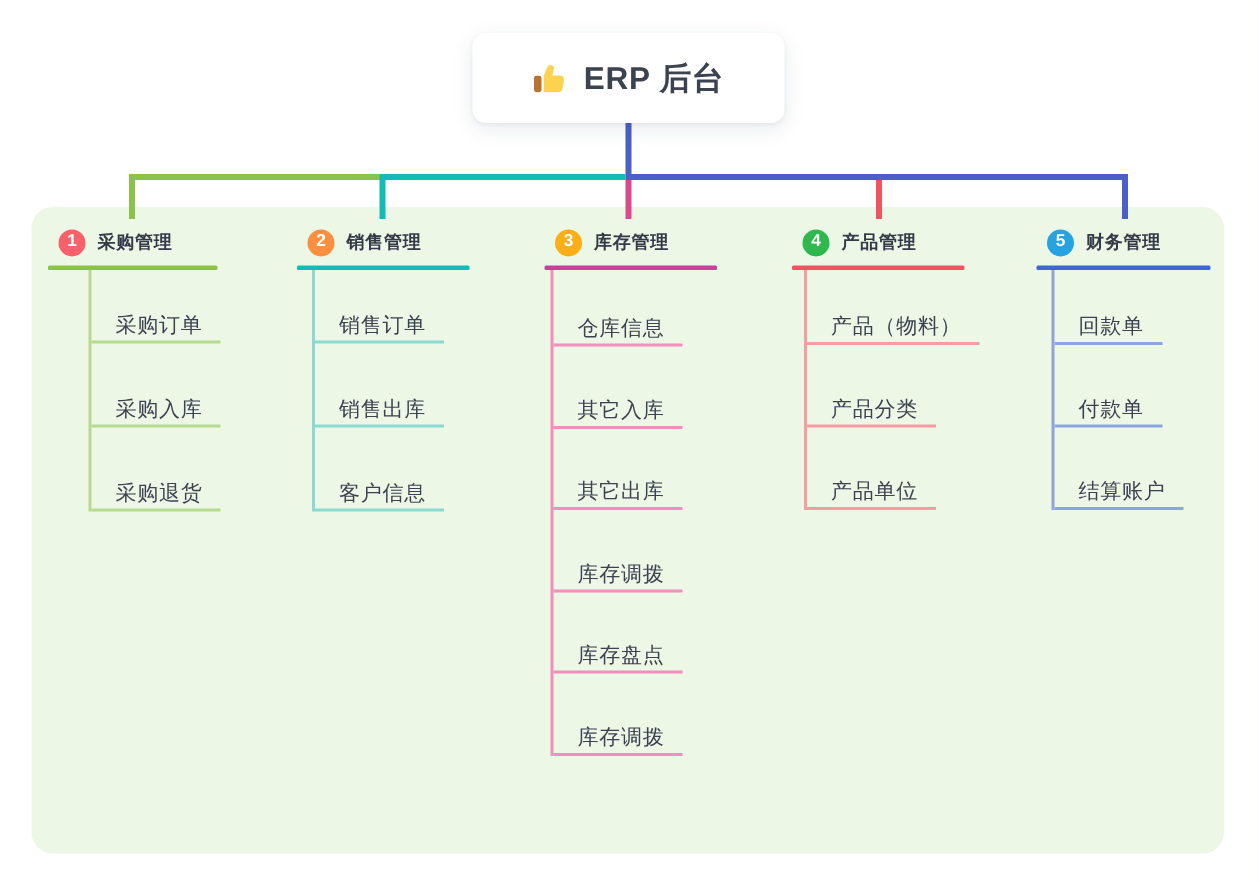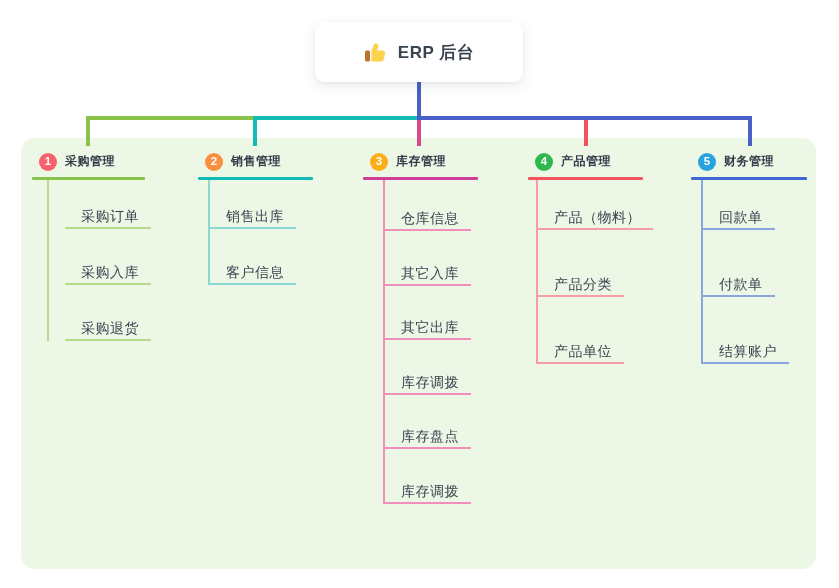--- a/index.html
+++ b/index.html
@@ -10,38 +10,38 @@
   .panel{position:absolute;left:21px;top:138px;width:795px;height:431px;
          background:#ecf7e6;border-radius:14px;z-index:0;}
 
   
   .wires{position:absolute;left:0;top:0;z-index:1;pointer-events:none;}
 
   
   .root{position:absolute;left:315px;top:22px;width:208px;height:60px;z-index:2;
         background:#ffffff;border-radius:9px;box-shadow:0 4px 14px rgba(40,60,90,.10),0 1px 3px rgba(40,60,90,.06);
         display:flex;align-items:center;justify-content:center;gap:10px;}
-  .root-title{font-size:17px;font-weight:600;color:#3b4351;letter-spacing:.5px;}
+  .root-title{font-size:21px;font-weight:600;color:#3b4351;letter-spacing:.5px;}
 
   
   .branch{position:absolute;top:146px;z-index:2;}
   .b-head{display:flex;align-items:center;gap:8px;height:31px;padding-left:7px;cursor:default;}
   .badge{width:18px;height:18px;border-radius:50%;background:var(--badge);flex:0 0 18px;
          color:#fff;font-size:11.5px;font-weight:600;display:flex;align-items:center;justify-content:center;line-height:1;}
   .b-title{font-size:12px;font-weight:600;color:#333b49;white-space:nowrap;letter-spacing:.5px;}
   .b-line{height:3px;background:var(--main);border-radius:1px;}
 
   .kids{border-left:2px solid var(--light);}
   .kid{display:flex;align-items:flex-end;width:max-content;min-width:68px;box-sizing:border-box;
        border-bottom:2px solid var(--light);padding:0 12px 4px 16px;}
   .kid span{font-size:14px;color:#3a4350;line-height:1;white-space:nowrap;letter-spacing:.5px;}
 
   .kids4 .kid{height:56px}   .kids4 .kid:first-child{height:49px}
   .kids7 .kid{height:54.5px} .kids7 .kid:first-child{height:51px}
-  .kids3 .kid{height:67px}   .kids3 .kid:first-child{height:50px}
+  .kids3 .kid{height:55px}   .kids3 .kid:first-child{height:50px}
 </style>
 </head>
 <body>
 
 <div id="app">
 
   <div class="panel"></div>
 
   <svg class="wires" width="839" height="588" viewBox="0 0 839 588">
 
@@ -65,56 +65,59 @@
     </span>
     <span class="root-title">ERP 后台</span>
   </div>
 
   <div class="branch" style="left:32px;width:113px;--main:#8bc34a;--light:#b6db8d;--badge:#f8606b;">
     <div class="b-head">
       <span class="badge">1</span>
       <span class="b-title">采购管理</span>
     </div>
     <div class="b-line"></div>
-    <div class="kids kids4" style="margin-left:15px;padding-left:16px;">
+    <div class="kids kids4" style="margin-left:27px;">
       <div class="kid">
           <span>采购订单</span>
         </div>
       <div class="kid">
           <span>采购入库</span>
         </div>
       <div class="kid">
           <span>采购退货</span>
         </div>
     </div>
   </div>
 
   <div class="branch" style="left:198px;width:115px;--main:#12bcb4;--light:#8bd9d3;--badge:#fb8f40;">
     <div class="b-head">
       <span class="badge">2</span>
       <span class="b-title">销售管理</span>
     </div>
     <div class="b-line"></div>
     <div class="kids kids4" style="margin-left:10px;">
       <div class="kid">
+          <span>销售订单</span>
+        </div>
+      <div class="kid">
           <span>销售出库</span>
         </div>
       <div class="kid">
           <span>客户信息</span>
         </div>
     </div>
   </div>
 
   <div class="branch" style="left:363px;width:115px;--main:#ce3f97;--light:#f18ebc;--badge:#fbae17;">
     <div class="b-head">
       <span class="badge">3</span>
       <span class="b-title">库存管理</span>
     </div>
     <div class="b-line"></div>
-    <div class="kids kids7" style="margin-left:20px;">
+    <div class="kids kids7" style="margin-left:4px;">
       <div class="kid">
           <span>仓库信息</span>
         </div>
       <div class="kid">
           <span>其它入库</span>
         </div>
       <div class="kid">
           <span>其它出库</span>
         </div>
       <div class="kid">

